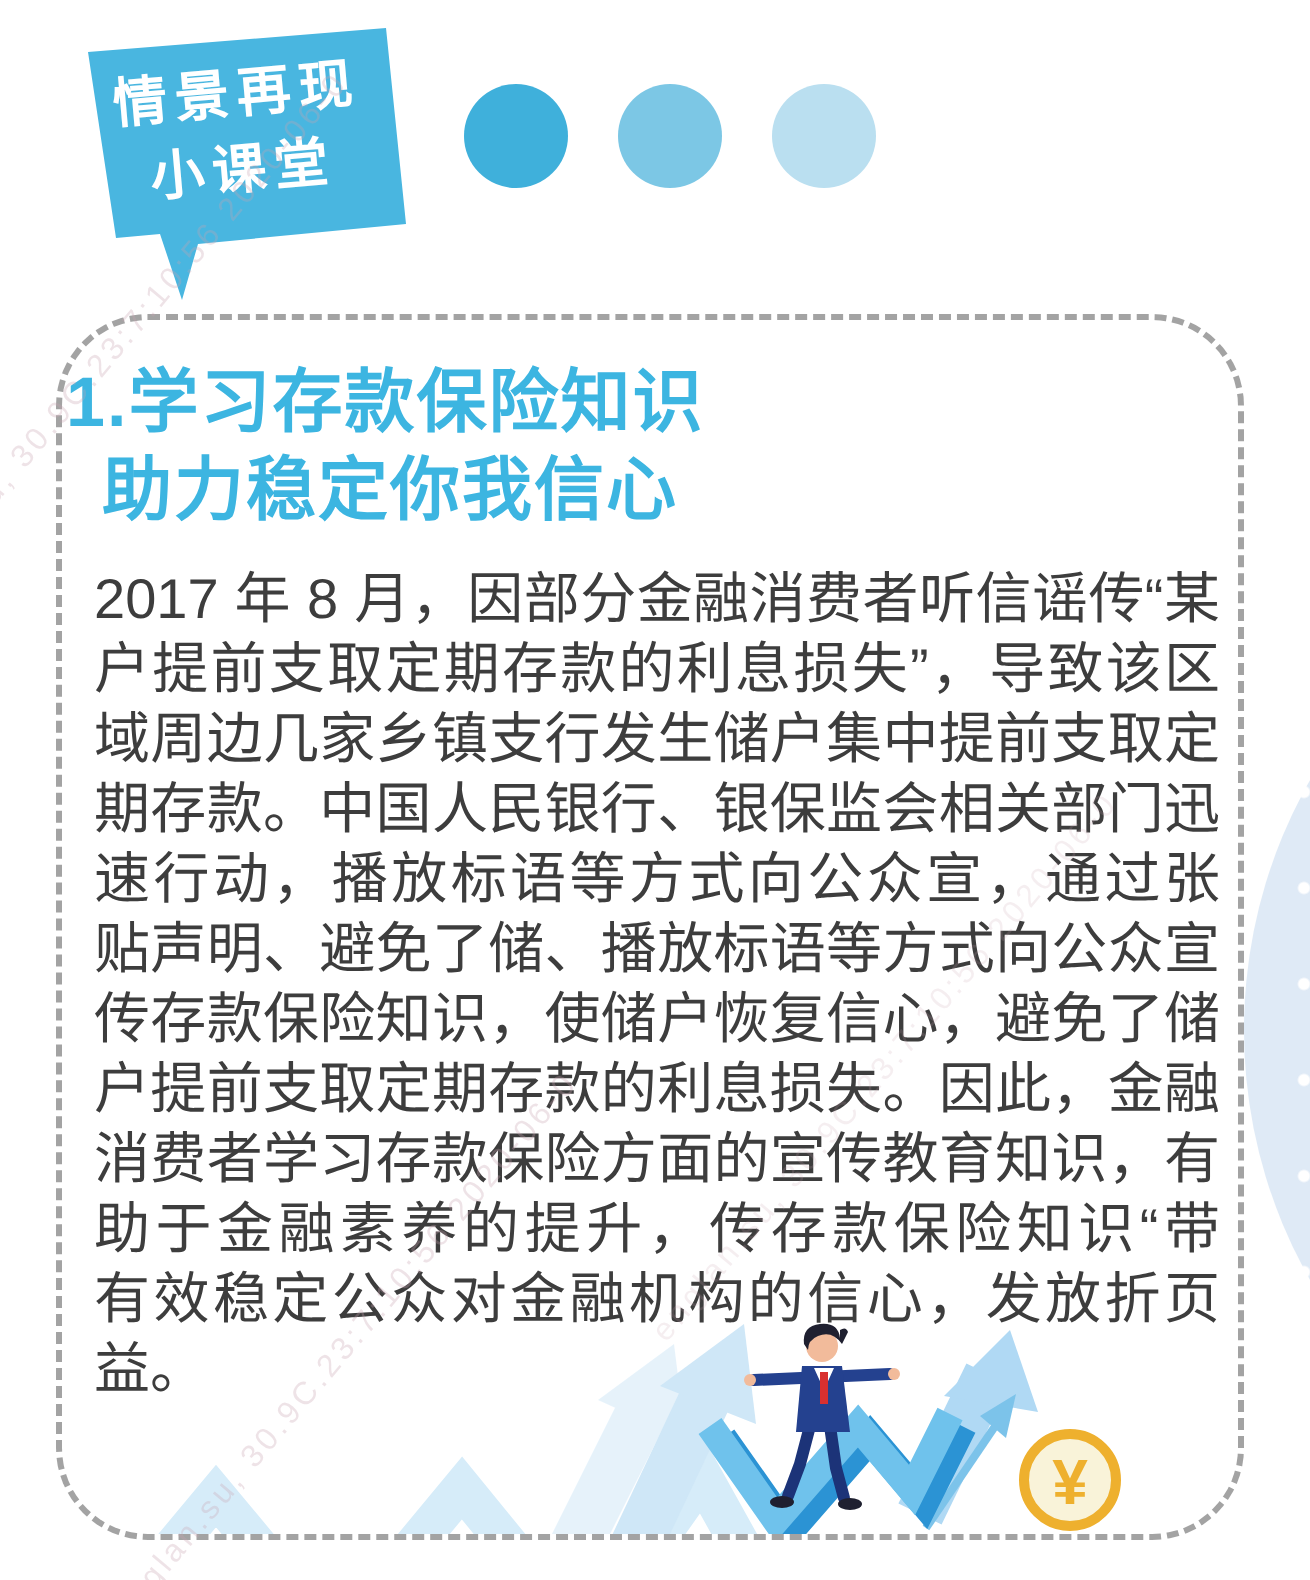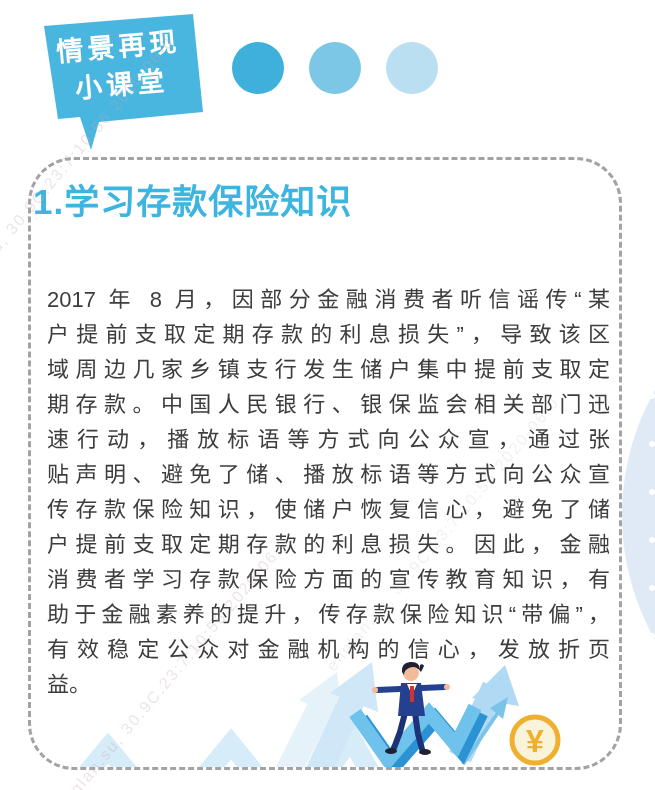--- a/index.html
+++ b/index.html
@@ -38,21 +38,21 @@
     border-radius:42px;overflow:hidden;
   }
   .section-title{position:absolute;left:2px;top:20px;z-index:2;}
   .title-line{
     font-size:35px;font-weight:bold;color:var(--title-blue);
     letter-spacing:1px;line-height:44px;white-space:nowrap;
   }
   .title-line2{margin-left:18px;}
   .body-text{position:absolute;left:16px;top:122px;width:563px;z-index:2;}
   .body-line{
-    width:563px;height:35px;line-height:35px;font-size:22px;
+    width:563px;height:35px;line-height:35px;font-size:28px;
     color:var(--body-text);text-align:justify;text-align-last:justify;
     overflow:hidden;white-space:normal;
   }
   .body-line.last{text-align-last:left;}
   .illustration{position:absolute;left:0;top:0;z-index:1;}
   
   .pale-w{stroke:var(--pale-zigzag);stroke-width:20;fill:none;}
   .arrow-pale{fill:var(--pale-arrow);}
   .arrow-pale-stroke{stroke:var(--pale-arrow);stroke-width:26;}
   .arrow-mid{fill:var(--mid-arrow);}
@@ -149,20 +149,21 @@
         </g>
 
         <g>
           <circle class="coin-ring" cx="504" cy="580" r="23"></circle>
           <text class="coin-sym" x="504" y="592">¥</text>
         </g>
       </svg>
 
       <div class="section-title">
         <div class="title-line">1.学习存款保险知识</div>
+        <div class="title-line title-line2">助力稳定你我信心</div>
       </div>
 
       <div class="body-text">
         <div class="body-line">2017 年 8 月，因部分金融消费者听信谣传“某</div>
         <div class="body-line">户提前支取定期存款的利息损失”，导致该区</div>
         <div class="body-line">域周边几家乡镇支行发生储户集中提前支取定</div>
         <div class="body-line">期存款。中国人民银行、银保监会相关部门迅</div>
         <div class="body-line">速行动，播放标语等方式向公众宣，通过张</div>
         <div class="body-line">贴声明、避免了储、播放标语等方式向公众宣</div>
         <div class="body-line">传存款保险知识，使储户恢复信心，避免了储</div>

